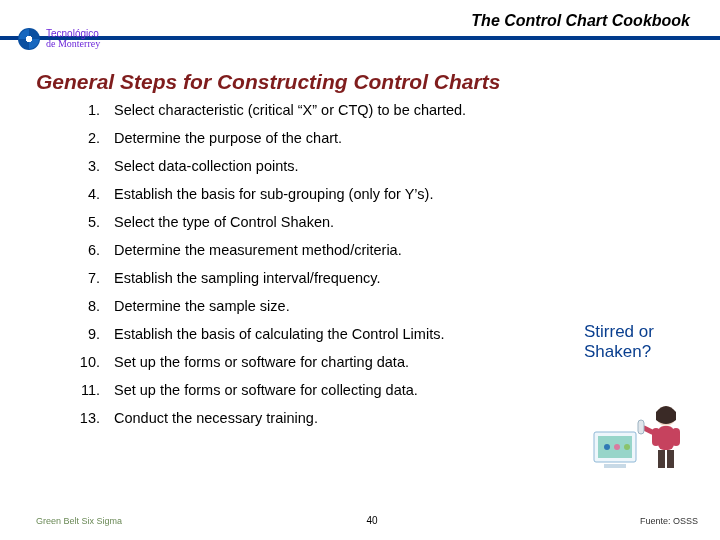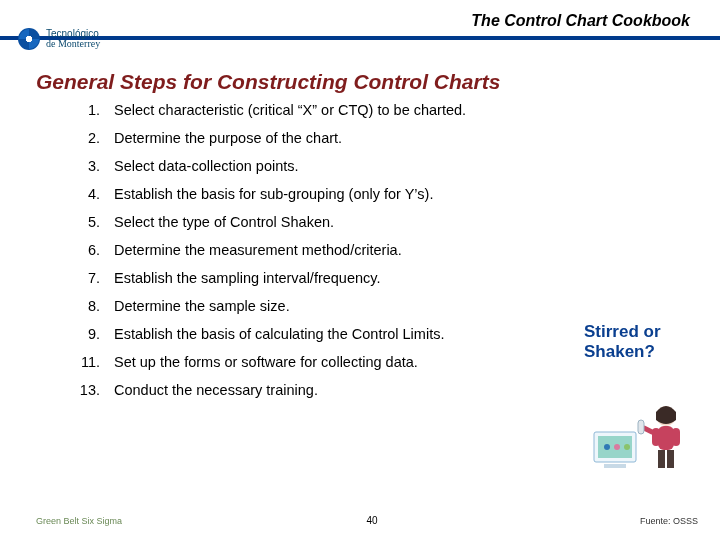--- a/index.html
+++ b/index.html
@@ -47,21 +47,21 @@
     height: 22px;
     border-radius: 50%;
     position: relative;
     background:
       radial-gradient(circle at 50% 50%, #fff 0 3px, transparent 3px),
       conic-gradient(from 0deg, #0a4fa0 0 90deg, #1767bf 90deg 180deg, #0a4fa0 180deg 270deg, #1767bf 270deg 360deg);
     box-shadow: 0 0 0 1px #0a4fa0 inset;
   }
   .logo-text {
     line-height: 1;
-    color: #0c4a6e;
+    color: #6d28d9;
   }
   .logo-text .l1 { font-size: 10px; }
   .logo-text .l2 { font-size: 10px; font-family: Liberation Serif, serif; }
 
   .slide-title {
     margin: 16px 0 8px 36px;
     font-size: 21px;
     font-style: italic;
     font-weight: bold;
     color: #7f1d1d;
@@ -84,21 +84,21 @@
     flex: 0 0 auto;
   }
   .step-text { flex: 1 1 auto; }
 
   .callout {
     position: absolute;
     right: 24px;
     top: 322px;
     width: 112px;
     font-size: 17px;
-    font-weight: bold;
+    font-weight: normal;
     color: #0a3f8f;
   }
 
   .illustration {
     position: absolute;
     right: 28px;
     top: 398px;
     width: 100px;
     height: 76px;
   }
@@ -173,20 +173,24 @@
       <div class="step-num">7.</div>
       <div class="step-text">Establish the sampling interval/frequency.</div>
     </div>
   <div class="step-row">
       <div class="step-num">8.</div>
       <div class="step-text">Determine the sample size.</div>
     </div>
   <div class="step-row">
       <div class="step-num">9.</div>
       <div class="step-text">Establish the basis of calculating the Control Limits.</div>
+    </div>
+  <div class="step-row">
+      <div class="step-num">10.</div>
+      <div class="step-text">Set up the forms or software for charting data.</div>
     </div>
   <div class="step-row">
       <div class="step-num">11.</div>
       <div class="step-text">Set up the forms or software for collecting data.</div>
     </div>
   <div class="step-row">
       <div class="step-num">13.</div>
       <div class="step-text">Conduct the necessary training.</div>
     </div>
 </div>

